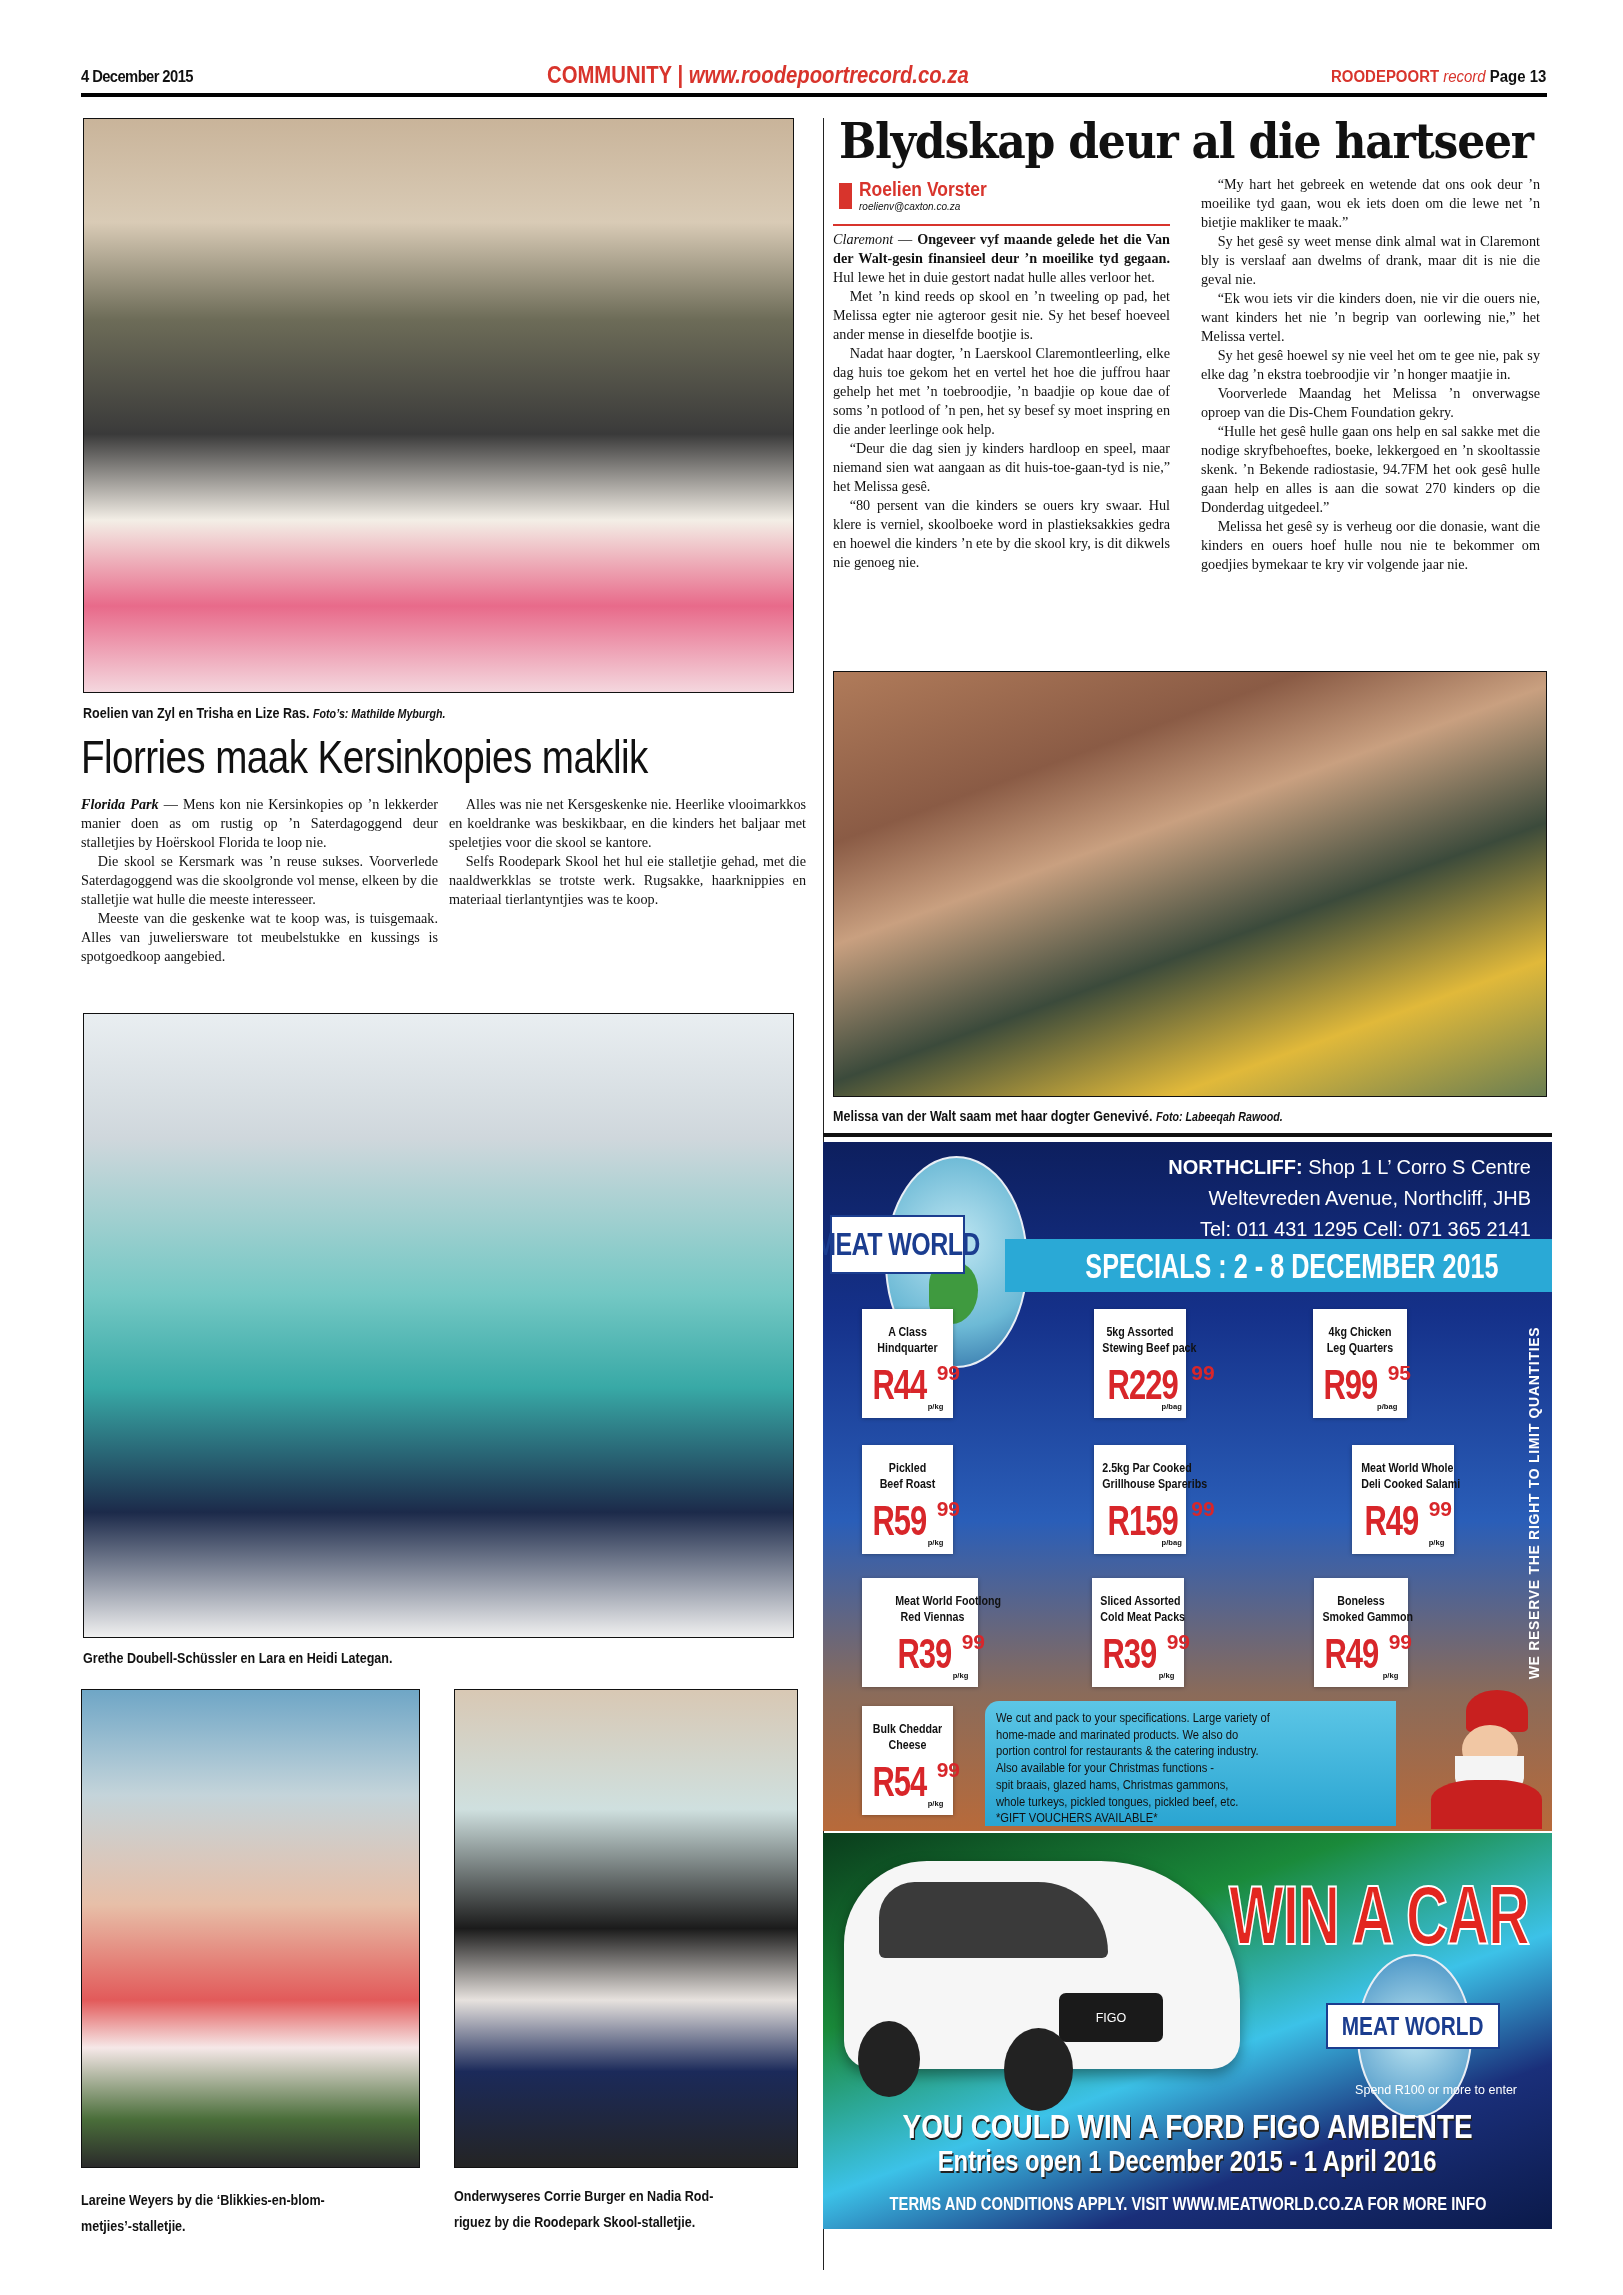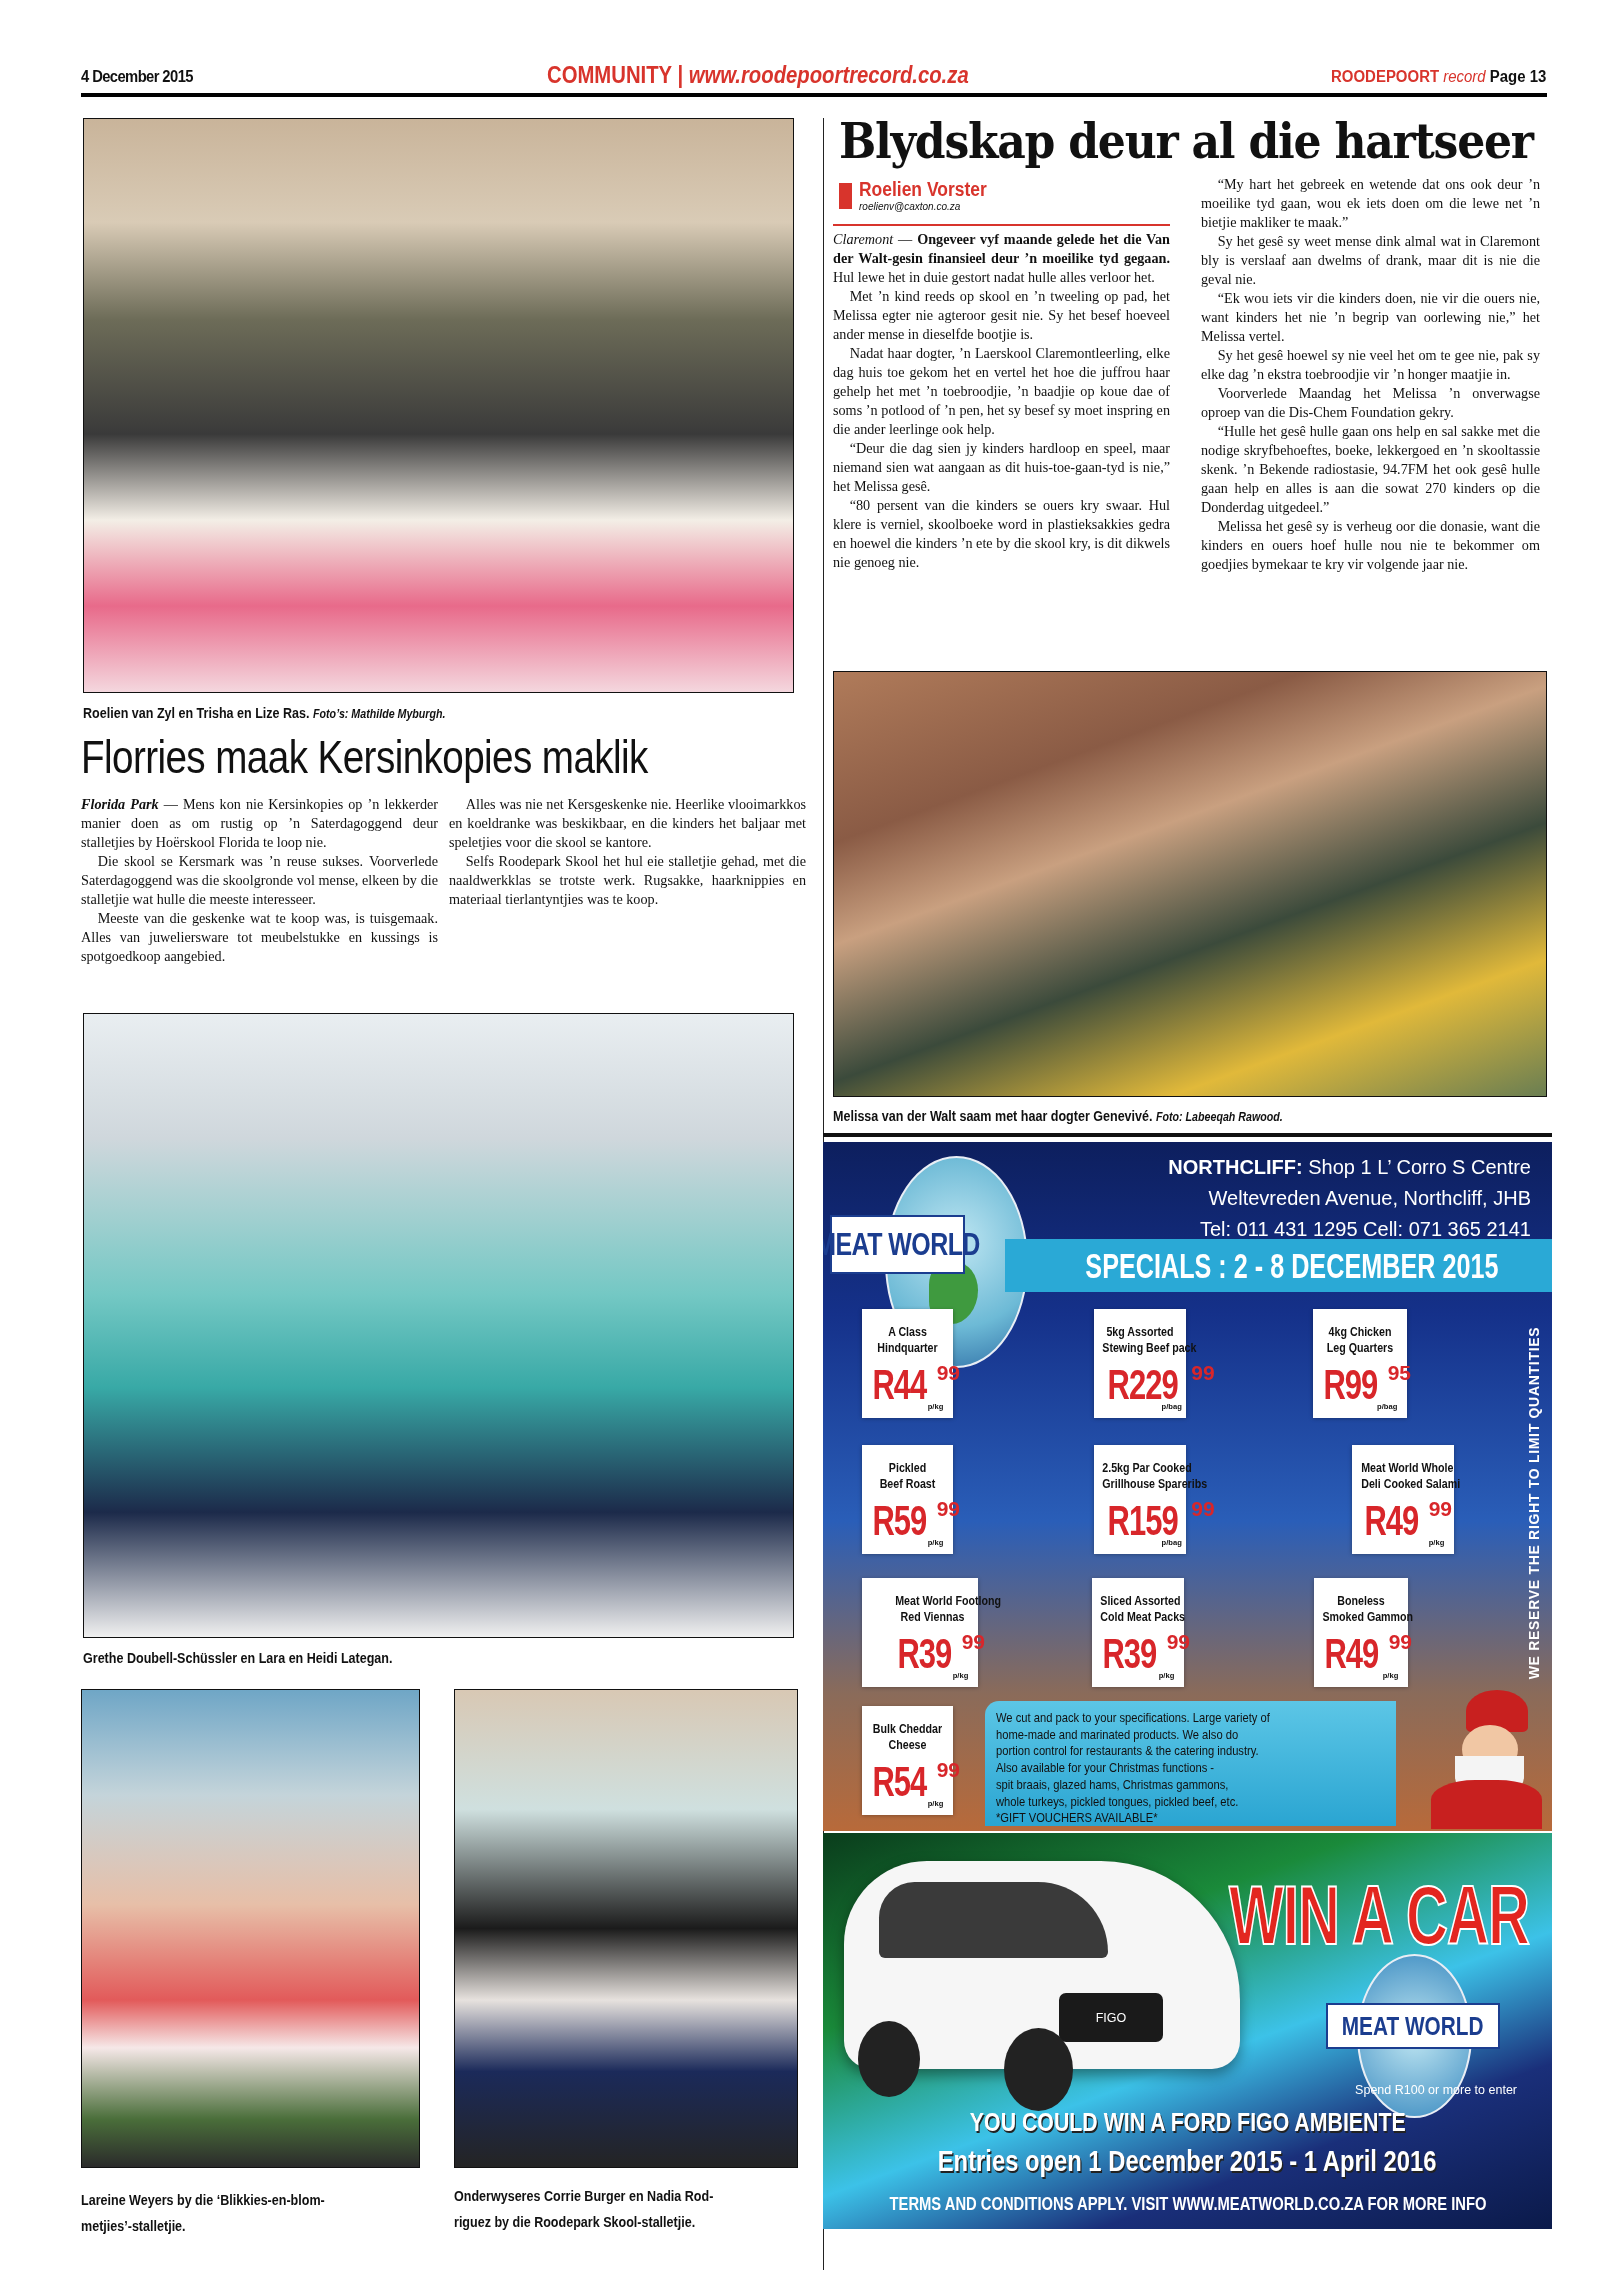--- a/index.html
+++ b/index.html
@@ -73,21 +73,21 @@
   .ad2-car { position:absolute; left:21px; top:28px; width:396px; height:208px; background:#f6f6f6; border-radius:83px 139px 28px 28px; box-shadow:0 5.6px 14px rgba(0,0,0,.4); }
   .ad2-car::before { content:""; position:absolute; left:35px; top:21px; width:229px; height:76px; background:#3a3a3a; border-radius:42px 83px 7px 7px; }
   .ad2-car .grille { position:absolute; left:215px; top:132px; width:104px; height:49px; background:#1a1a1a; border-radius:7px; color:#fff; font-family:"Liberation Sans", sans-serif; font-size:12.5px; display:flex; align-items:center; justify-content:center; }
   .ad2-car .wheel1 { position:absolute; left:14px; top:160px; width:62px; height:76px; border-radius:50%; background:#222; }
   .ad2-car .wheel2 { position:absolute; left:160px; top:167px; width:69px; height:83px; border-radius:50%; background:#222; }
   .ad2-win { position:absolute; left:406px; top:35px; font-family:"Liberation Sans", sans-serif; font-weight:900; font-size:83px; color:#e3261f; white-space:nowrap; transform:scaleX(0.7); transform-origin:left; -webkit-text-stroke:2.1px #fff; letter-spacing:-1.4px; }
   .ad2-globe { position:absolute; left:534px; top:121px; width:111px; height:160px; border-radius:50%; background:radial-gradient(circle,#bfe6f2,#3a8ac0); border:2.1px solid #e9eef5; }
   .ad2-logo { position:absolute; left:503px; top:170px; width:174px; height:46px; background:#fff; border:2.8px solid #1b3d8f; box-sizing:border-box; display:flex; align-items:center; justify-content:center; }
   .ad2-logo span { font-family:"Liberation Sans", sans-serif; font-weight:900; font-size:26px; color:#1b3d8f; transform:scaleX(0.8); white-space:nowrap; }
   .ad2-spend { position:absolute; right:35px; top:250px; color:#fff; font-family:"Liberation Sans", sans-serif; font-size:12.5px; }
-  .ad2-l1 { position:absolute; left:0; right:0; top:274px; text-align:center; color:#fff; font-family:"Liberation Sans", sans-serif; font-weight:900; font-size:26px; text-shadow:1.4px 2.1px 0 #222; white-space:nowrap; }
+  .ad2-l1 { position:absolute; left:0; right:0; top:274px; text-align:center; color:#fff; font-family:"Liberation Sans", sans-serif; font-weight:900; font-size:34px; text-shadow:1.4px 2.1px 0 #222; white-space:nowrap; }
   .ad2-l1 span, .ad2-l2 span, .ad2-l3 span { display:inline-block; transform:scaleX(0.82); }
   .ad2-l2 { position:absolute; left:0; right:0; top:312px; text-align:center; color:#fff; font-family:"Liberation Sans", sans-serif; font-weight:900; font-size:29px; text-shadow:1.4px 2.1px 0 #222; white-space:nowrap; }
   .ad2-l3 { position:absolute; left:0; right:0; top:361px; text-align:center; color:#fff; font-family:"Liberation Sans", sans-serif; font-weight:bold; font-size:18px; white-space:nowrap; }
 </style>
 </head>
 <body>
 
 <div class="abs hdr-date">4 December 2015</div>
 <div class="abs hdr-center">
   <span>COMMUNITY</span>

